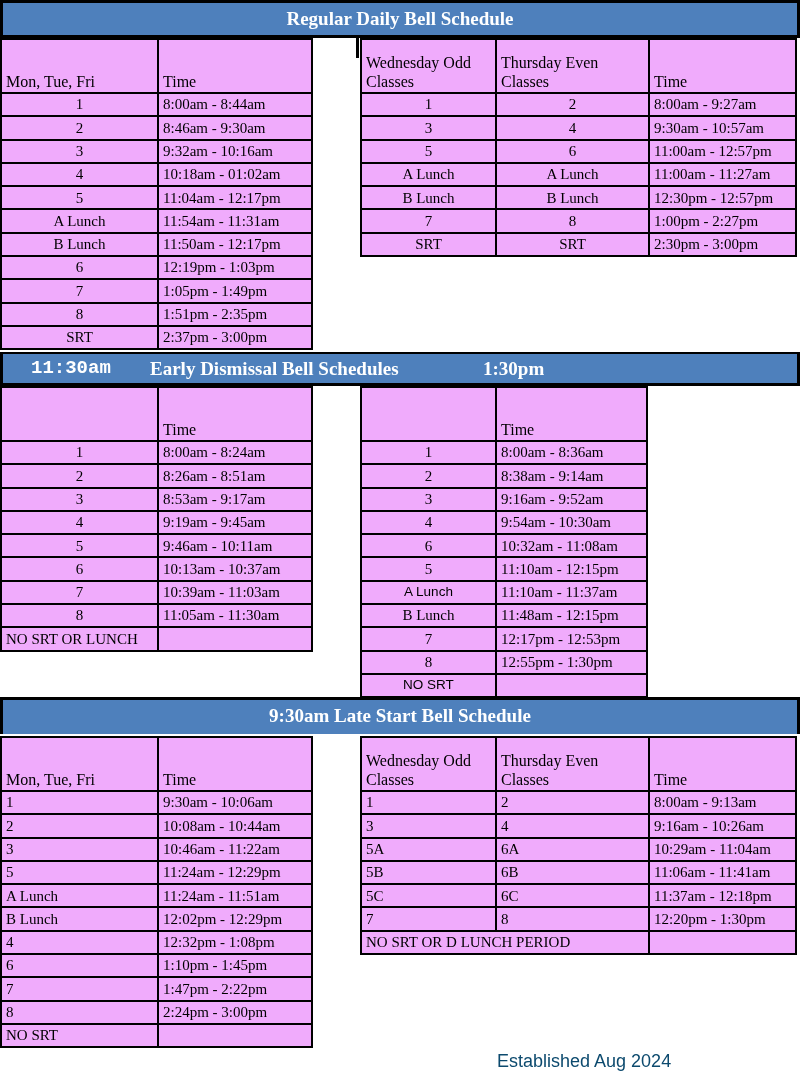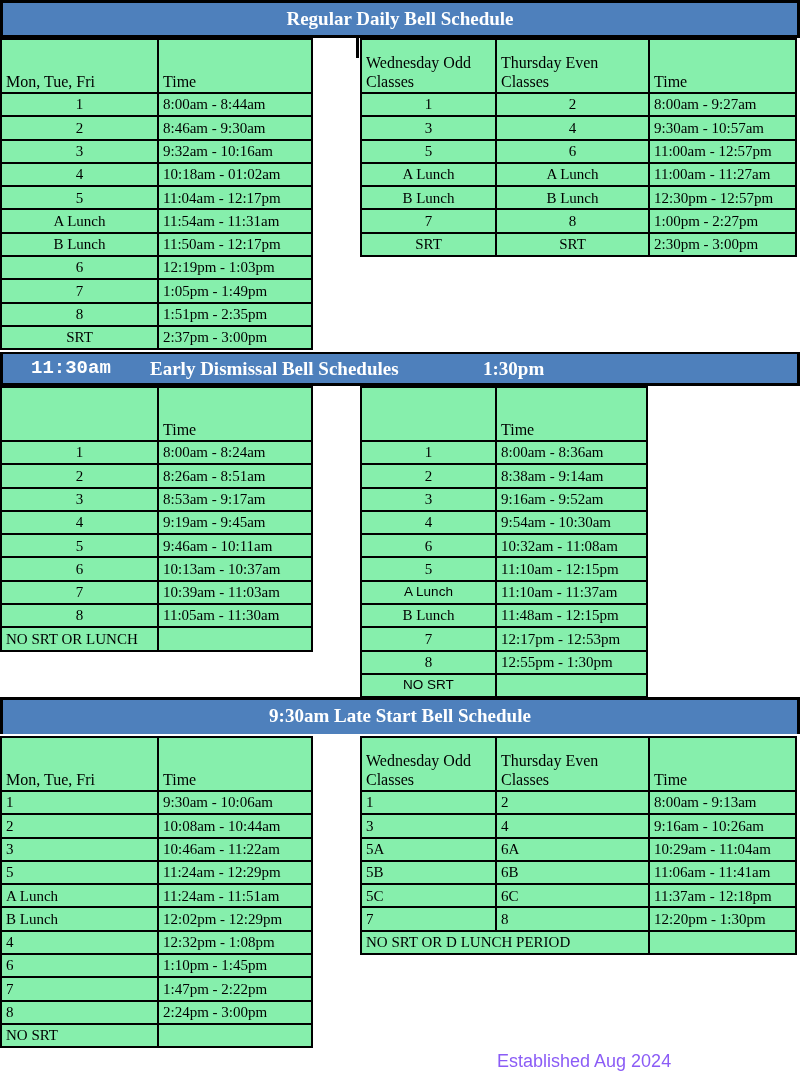--- a/index.html
+++ b/index.html
@@ -16,21 +16,21 @@
   #banner-regular{top:0;height:38px;text-align:center;line-height:31px;}
   #banner-early{top:352px;height:34px;border-top-width:2px;border-bottom-width:3px;}
   #banner-early span{position:absolute;top:0;line-height:29px;white-space:nowrap;}
   #banner-early .b-left{left:28px;font-family:Liberation Mono, monospace;}
   #banner-early .b-title{left:139px;margin-left:8px;}
   #banner-early .b-right{left:480px;}
   #banner-late{top:697px;height:37px;border-bottom:none;text-align:center;line-height:32px;}
 
   
   table{
-    position:absolute;border-collapse:collapse;table-layout:fixed;background:#86efac;
+    position:absolute;border-collapse:collapse;table-layout:fixed;background:#f0abfc;
   }
   th,td{
     border:2px solid #000;overflow:hidden;box-sizing:border-box;
   }
   th{
     font-weight:normal;font-size:16px;text-align:left;vertical-align:bottom;
     padding:1px 4px;white-space:normal;line-height:1.15;
   }
   thead tr{height:54px;}
   tbody tr{height:23.3px;}
@@ -49,21 +49,21 @@
   #t-ed-left,#t-ed-right{top:386px;}
   #t-ls-left,#t-ls-right{top:736px;}
 
   
   .gap-stub{position:absolute;width:5px;border-left:3px solid #000;}
   #stub-regular{left:356px;top:38px;height:20px;}
 
   
   .established{
     position:absolute;left:497px;top:1051px;
-    font-family:"Liberation Sans","DejaVu Sans",sans-serif;font-size:18px;color:#8b5cf6;
+    font-family:"Liberation Sans","DejaVu Sans",sans-serif;font-size:18px;color:#0c4a6e;
     white-space:nowrap;
   }
 </style>
 </head>
 <body>
 
 <div class="page">
 
   <div class="banner" id="banner-regular">
     <span>Regular Daily Bell Schedule</span>

